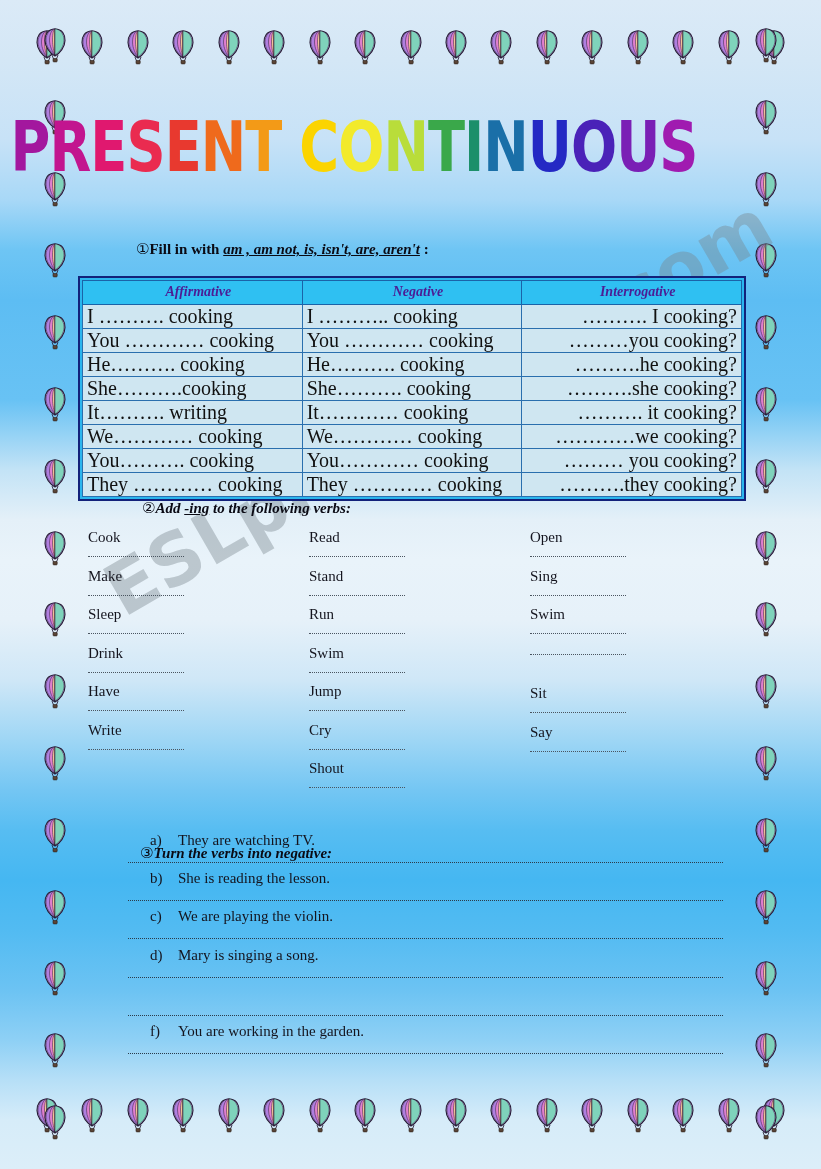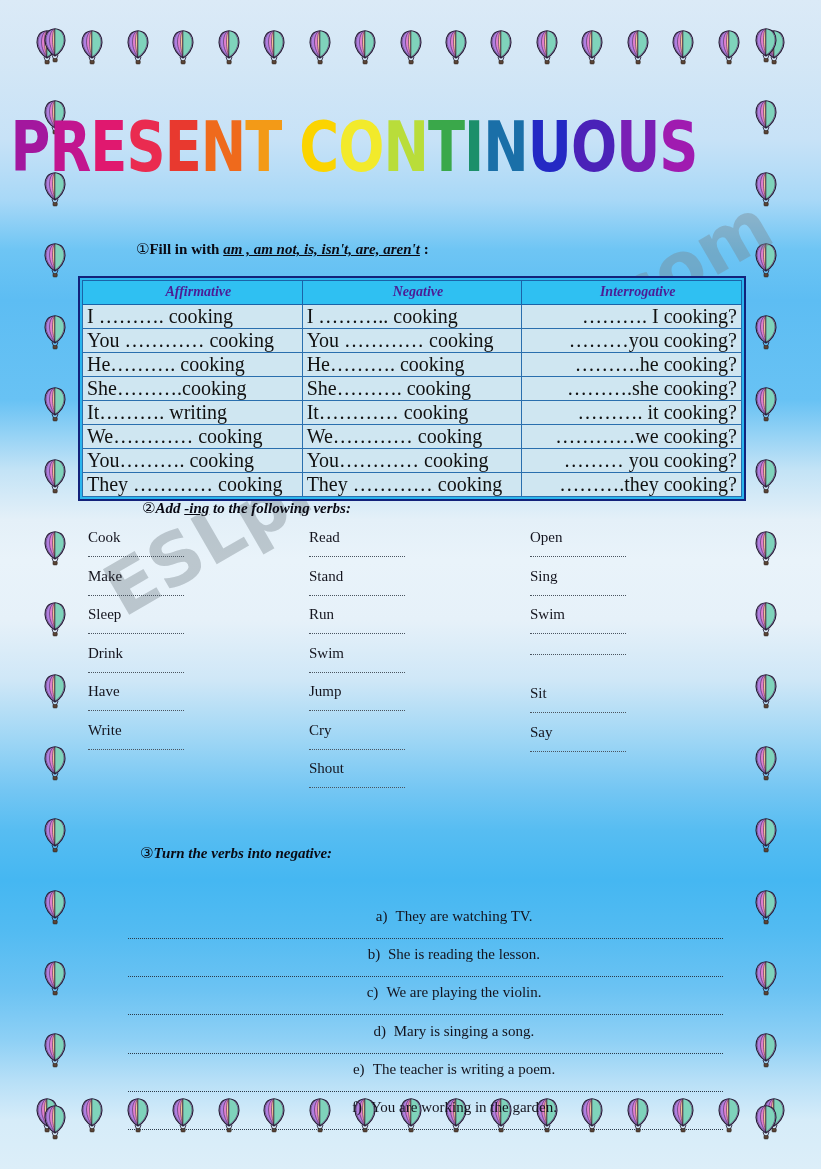--- a/index.html
+++ b/index.html
@@ -173,23 +173,22 @@
     margin-top: 2px;
     width: 96px;
     border-bottom: 1px dotted #4a5560;
     height: 8px;
   }
 
   
   #sentences {
     position: absolute;
     left: 150px;
-    top: 908px;
+    top: 832px;
     width: 600px;
-    text-align: center;
   }
   .srow { height: 38.2px; }
   .sline {
     font-family: "Liberation Serif", serif;
     font-size: 15px;
     color: #14141e;
     white-space: nowrap;
   }
   .slabel { display: inline-block; width: 28px; }
   .answer-rule {
@@ -1125,21 +1124,20 @@
       </div>
       <div class="srow" style="position: relative;">
         <div class="sline"><span class="slabel">c)</span><span>We are playing the violin.</span></div>
         <div class="answer-rule" style="top: 30px;"></div>
       </div>
       <div class="srow" style="position: relative;">
         <div class="sline"><span class="slabel">d)</span><span>Mary is singing a song.</span></div>
         <div class="answer-rule" style="top: 30px;"></div>
       </div>
       <div class="srow" style="position: relative;">
-        <div class="sline"><span class="slabel">e)</span><span>The teacher is writing a poem.</span></div>
         <div class="answer-rule" style="top: 30px;"></div>
       </div>
       <div class="srow" style="position: relative;">
         <div class="sline"><span class="slabel">f)</span><span>You are working in the garden.</span></div>
         <div class="answer-rule" style="top: 30px;"></div>
       </div>
     </div>
 
 </div>
 

